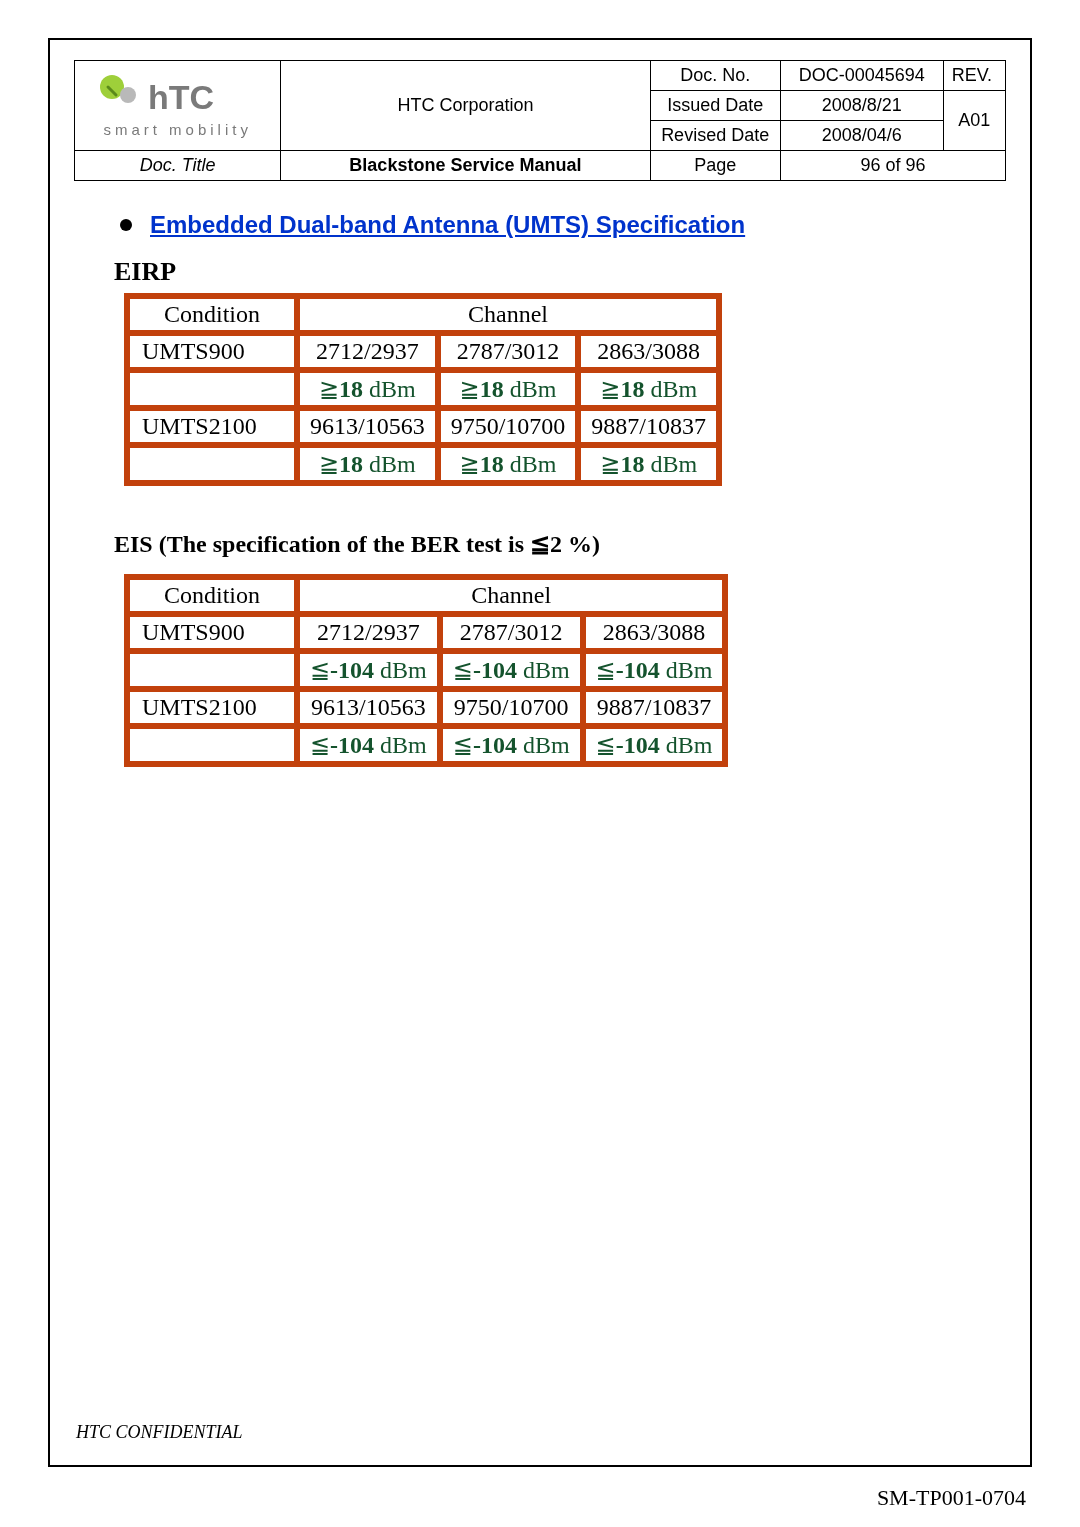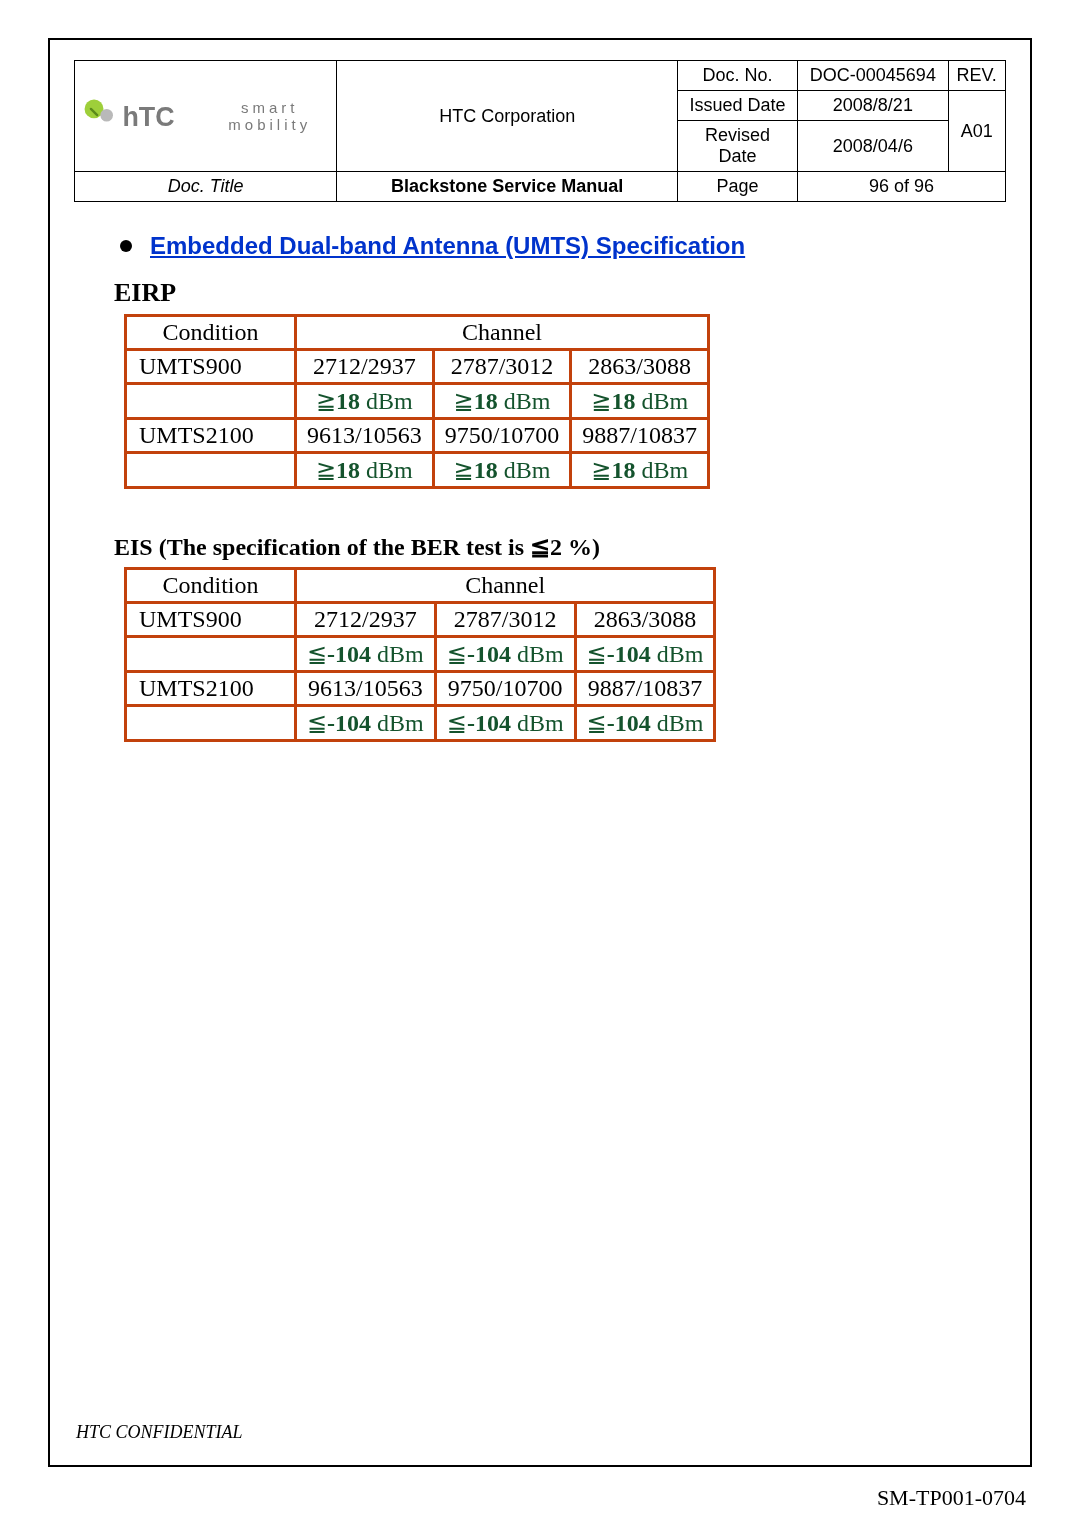--- a/index.html
+++ b/index.html
@@ -33,21 +33,21 @@
     font-size: 18px;
     vertical-align: middle;
   }
   .logo-cell {
     width: 190px;
     text-align: center;
     padding: 6px;
   }
   .logo-wrap {
     display: flex;
-    flex-direction: row;
+    flex-direction: column;
     align-items: center;
     gap: 2px;
   }
   .logo-svg { display:block; }
   .tagline {
     font-family: Arial, Helvetica, sans-serif;
     font-size: 15px;
     color: #7a7a7a;
     letter-spacing: 4px;
   }
@@ -103,31 +103,31 @@
   .sub-heading {
     font-family: "Times New Roman", serif;
     font-size: 26px;
     font-weight: bold;
     margin: 18px 0 6px 0;
   }
   .spec-heading {
     font-family: "Times New Roman", serif;
     font-size: 24px;
     font-weight: bold;
-    margin: 44px 0 6px 0;
+    margin: 44px 0 16px 0;
   }
 
   .spec-table {
     border-collapse: collapse;
     margin-left: 10px;
     font-family: "Times New Roman", serif;
     font-size: 24px;
   }
   .spec-table td, .spec-table th {
-    border: 3px solid #c2410c;
+    border: 6px solid #c2410c;
     padding: 2px 10px;
     text-align: center;
     vertical-align: middle;
     font-weight: normal;
   }
   .spec-table .left { text-align: left; padding-left:12px; }
   .spec-table .red { color: #14532d; }
   .spec-table .bold { font-weight: bold; }
   .col-cond { width: 170px; }
   .col-ch   { width: 180px; }

